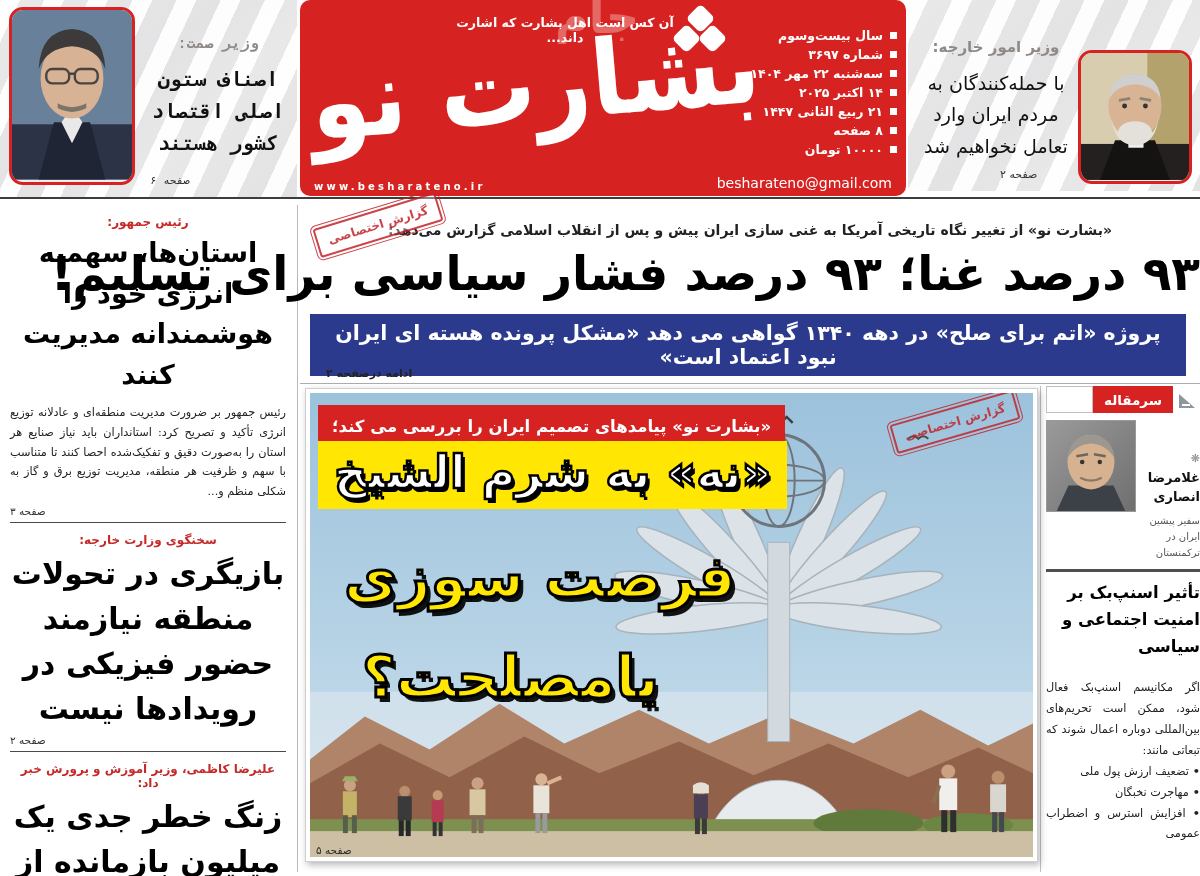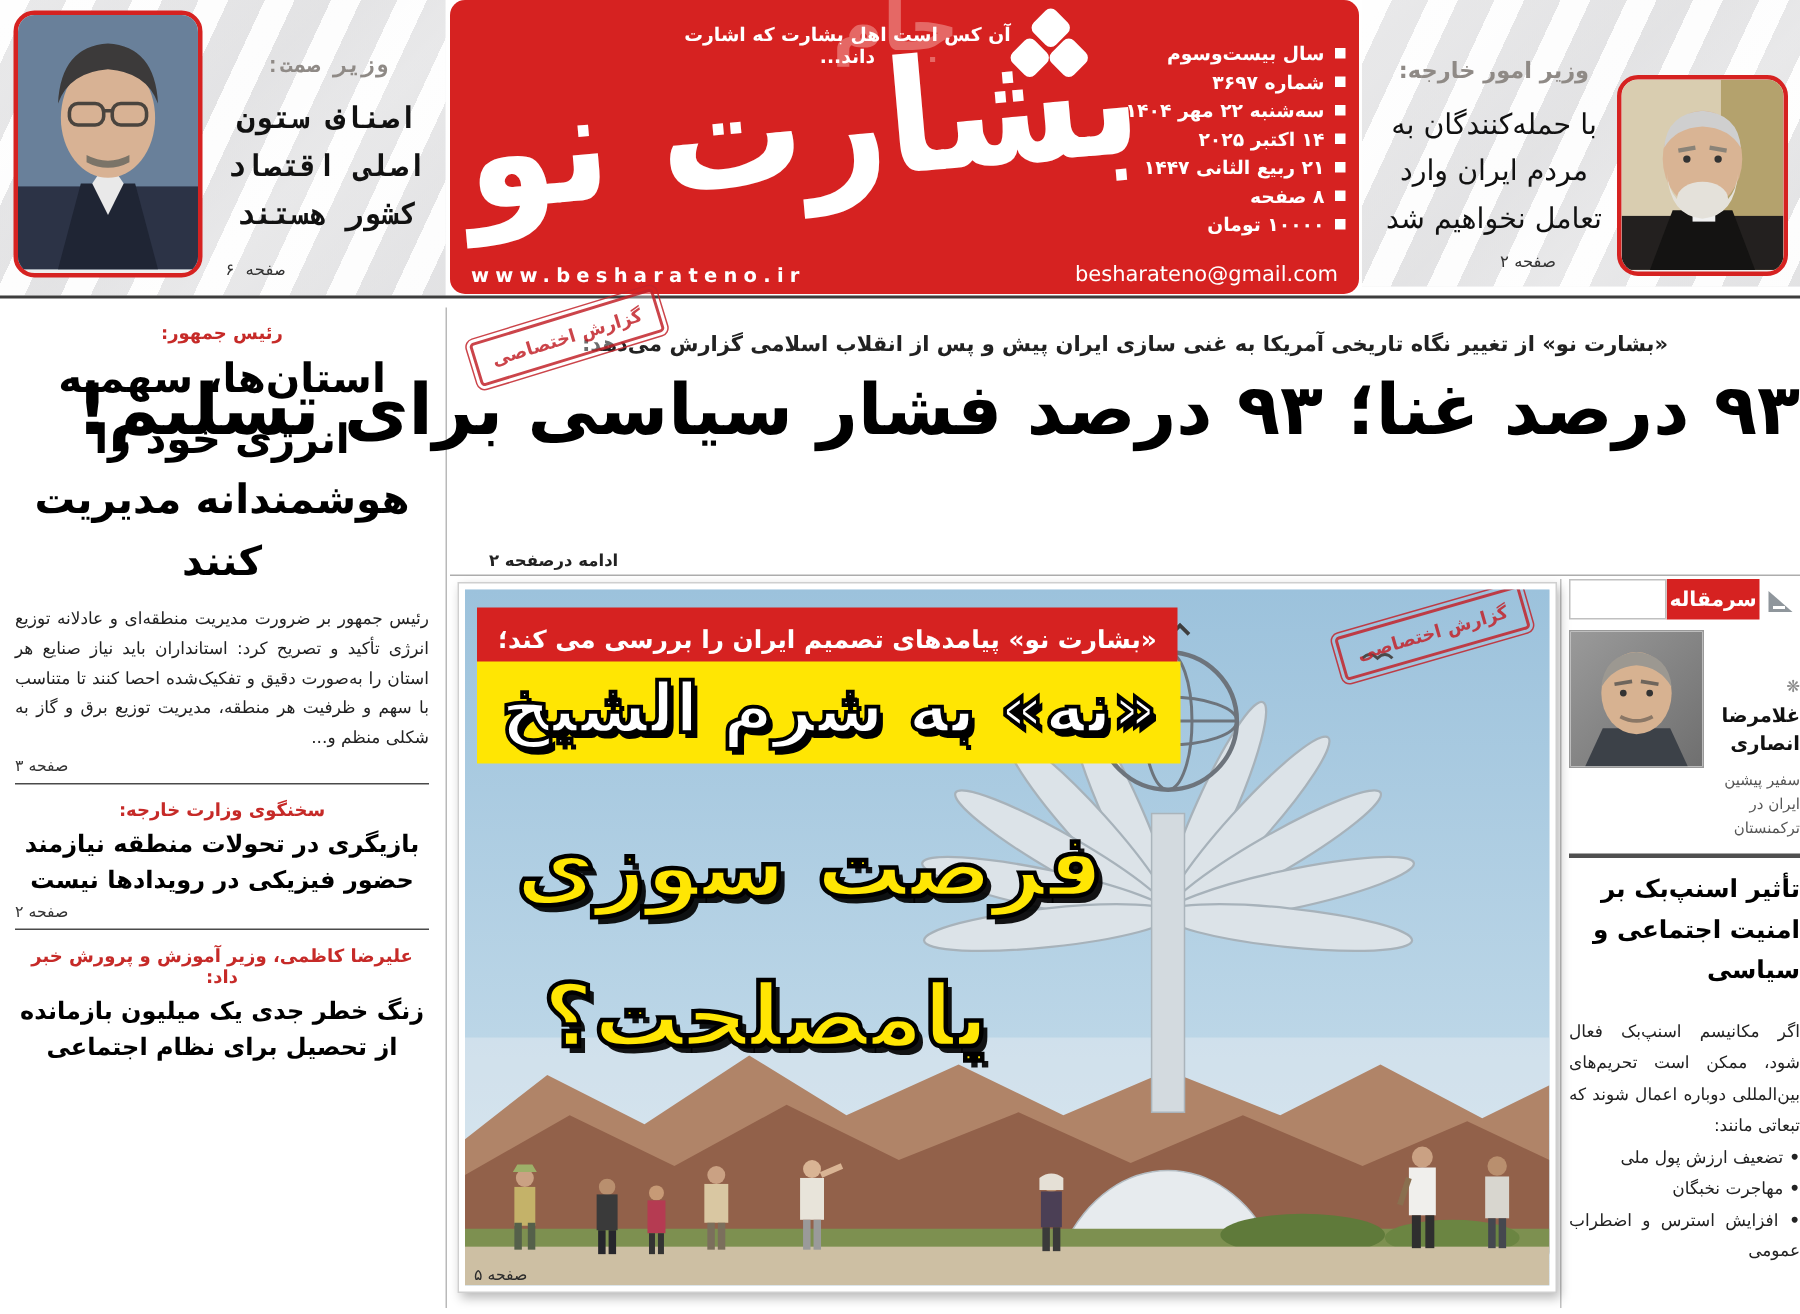--- a/index.html
+++ b/index.html
@@ -34,21 +34,21 @@
   .m-logo { position:absolute; left:372px; top:6px; width:56px; height:50px; }
   .m-logo i { position:absolute; width:21px; height:21px; background:#fff; border-radius:5px; transform:rotate(45deg); }
   .m-logo i:nth-child(1){ left:18px; top:2px; }
   .m-logo i:nth-child(2){ left:4px; top:22px; }
   .m-logo i:nth-child(3){ left:30px; top:22px; }
   .m-title {
     position:absolute; left:0px; top:28px; width:470px; text-align:center;
     font-size:96px; font-weight:bold; letter-spacing:-3px; line-height:1.2;
     transform:rotate(-5deg) scaleY(1.08); white-space:nowrap;
   }
-  .m-web { position:absolute; left:14px; bottom:4px; direction:ltr; font-size:13px;
+  .m-web { position:absolute; left:14px; bottom:4px; direction:ltr; font-size:10px;
     letter-spacing:.32em; font-weight:bold; color:#fff; }
   .m-email { position:absolute; right:14px; bottom:5px; direction:ltr; font-size:14px; color:#fff; }
   .m-info { position:absolute; right:9px; top:24px; width:130px; list-style:none; }
   .m-info li { position:relative; color:#fff; font-size:12.5px; font-weight:bold;
     margin:4px 0; padding-right:14px; text-align:right; white-space:nowrap; }
   .m-info li::before { content:''; position:absolute; right:0; top:4px; width:7px; height:7px; background:#fff; }
 
   .top-right { position:absolute; left:908px; top:0; width:292px; height:191px; }
   .tr-photo { position:absolute; right:8px; top:50px; width:114px; height:134px; }
   .tr-text { position:absolute; left:6px; width:164px; top:38px; text-align:center; }
@@ -70,21 +70,21 @@
     letter-spacing:-1px; white-space:nowrap; }
   .lead-sub { margin:13px 14px 0 10px; background:#2c3a8e; color:#fff; text-align:center;
     font-size:20.5px; font-weight:bold; padding:7px 4px; }
   .lead-cont { position:absolute; left:26px; bottom:3px; font-size:11px; font-weight:bold; color:#222; }
 
   
   .left-col { position:absolute; left:0; top:205px; width:296px; height:671px; padding:0 10px; }
   .art-kicker { text-align:center; color:#c62a28; font-size:12px; font-weight:bold; margin-top:10px; }
   .art-head { text-align:center; font-size:27px; font-weight:bold; color:#000;
     line-height:1.5; letter-spacing:-1.2px; margin-top:4px; }
-  .art-head.sm { font-size:16px; }
+  .art-head.sm { font-size:30px; }
   .art-body { font-size:11.3px; color:#222; text-align:justify; line-height:1.75; margin-top:8px; }
   .art-page { font-size:10.5px; color:#333; text-align:left; margin-top:3px; }
   .art-div { border-top:1.5px solid #4a4a4a; margin:5px 0 8px; }
 
   
   .photo-frame { position:absolute; left:305px; top:388px; width:733px; height:474px;
     background:#fff; padding:4px; box-shadow:2px 3px 7px rgba(0,0,0,.28); border:1px solid #cfcfcf; }
   .photo { position:relative; width:100%; height:100%; overflow:hidden;
     background:linear-gradient(#9ec4dd, #c6dcea 70%); }
   .photo svg { position:absolute; left:0; top:0; width:100%; height:100%; }
@@ -99,21 +99,21 @@
     letter-spacing:-1px; white-space:nowrap; }
   .ph-line.l1 { left:34px; top:150px; }
   .ph-line.l2 { left:52px; top:250px; }
   .photo .stamp { position:absolute; right:14px; top:14px; transform:rotate(-16deg); background:transparent; }
   .ph-page { position:absolute; left:6px; bottom:1px; font-size:10.5px; color:#2c2c2c; }
 
   
   .right-col { position:absolute; left:1046px; top:386px; width:154px; height:490px; }
   .ed-header { display:flex; height:27px; }
   .ed-icon { width:27px; background:#fff; display:flex; align-items:center; justify-content:center; }
-  .ed-label { width:62px; background:#d62221; color:#fff; font-size:13.5px; font-weight:bold;
+  .ed-label { width:80px; background:#d62221; color:#fff; font-size:13.5px; font-weight:bold;
     display:flex; align-items:center; justify-content:center; }
   .ed-blank { flex:1; background:#fff; border:1px solid #c0c0c0; }
   .ed-author { display:flex; margin-top:7px; gap:5px; }
   .ed-author-text { flex:1; padding-top:28px; text-align:right; }
   .ed-name { font-size:13px; font-weight:bold; color:#111; line-height:1.5; }
   .ed-star { color:#8a8a8a; font-size:11px; }
   .ed-role { font-size:10px; color:#555; margin-top:6px; line-height:1.6; }
   .ed-photo { width:90px; height:92px; border:1px solid #999; overflow:hidden; }
   .ed-rule { border-top:3px solid #4f4f4f; margin:8px 0 7px; }
   .ed-head { font-size:16.5px; font-weight:bold; color:#000; line-height:1.65; text-align:right; }
@@ -196,20 +196,21 @@
   </div>
 
   <div class="h-divider"></div>
   <div class="vrule1"></div>
   <div class="vrule2"></div>
 
   <div class="lead">
     <div class="stamp">گزارش اختصاصی</div>
     <div class="lead-kicker">«بشارت نو» از تغییر نگاه تاریخی آمریکا به غنی سازی ایران پیش و پس از انقلاب اسلامی گزارش می‌دهد:</div>
     <div class="lead-head">۹۳ درصد غنا؛ ۹۳ درصد فشار سیاسی برای تسلیم!</div>
+    <div class="lead-sub">پروژه «اتم برای صلح» در دهه ۱۳۴۰ گواهی می دهد «مشکل پرونده هسته ای ایران نبود اعتماد است»</div>
     <div class="lead-cont">ادامه درصفحه ۲</div>
   </div>
 
   <div class="left-col">
 
     <div>
       <div class="art-kicker">رئیس جمهور:</div>
       <div class="art-head">استان‌ها، سهمیه انرژی خود را هوشمندانه مدیریت کنند</div>
       <div class="art-body">رئیس جمهور بر ضرورت مدیریت منطقه‌ای و عادلانه توزیع انرژی تأکید و تصریح کرد: استانداران باید نیاز صنایع هر استان را به‌صورت دقیق و تفکیک‌شده احصا کنند تا متناسب با سهم و ظرفیت هر منطقه، مدیریت توزیع برق و گاز به شکلی منظم و...</div>
       <div class="art-page">صفحه ۳</div>

